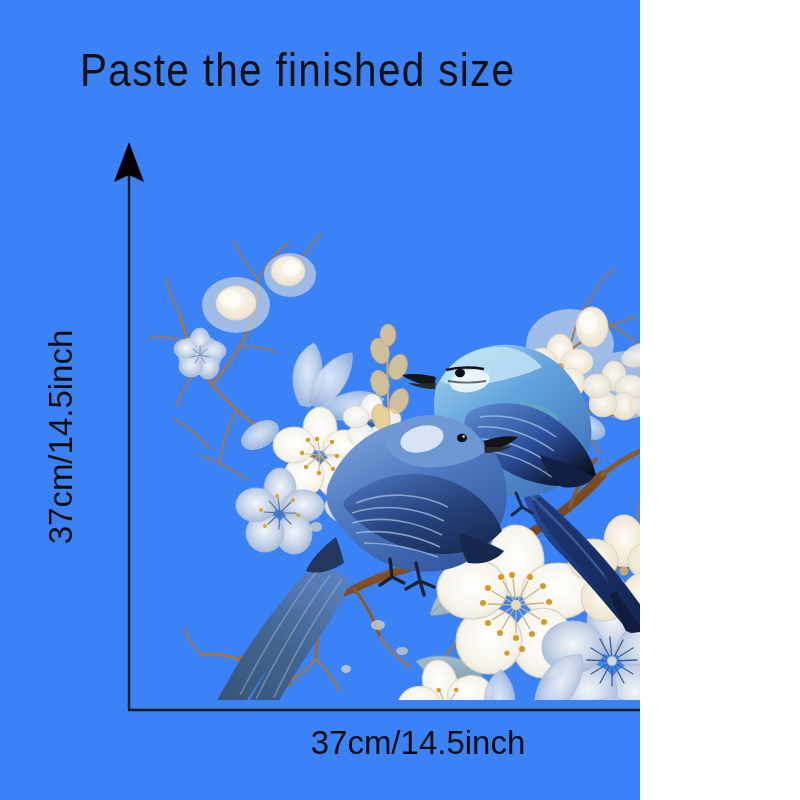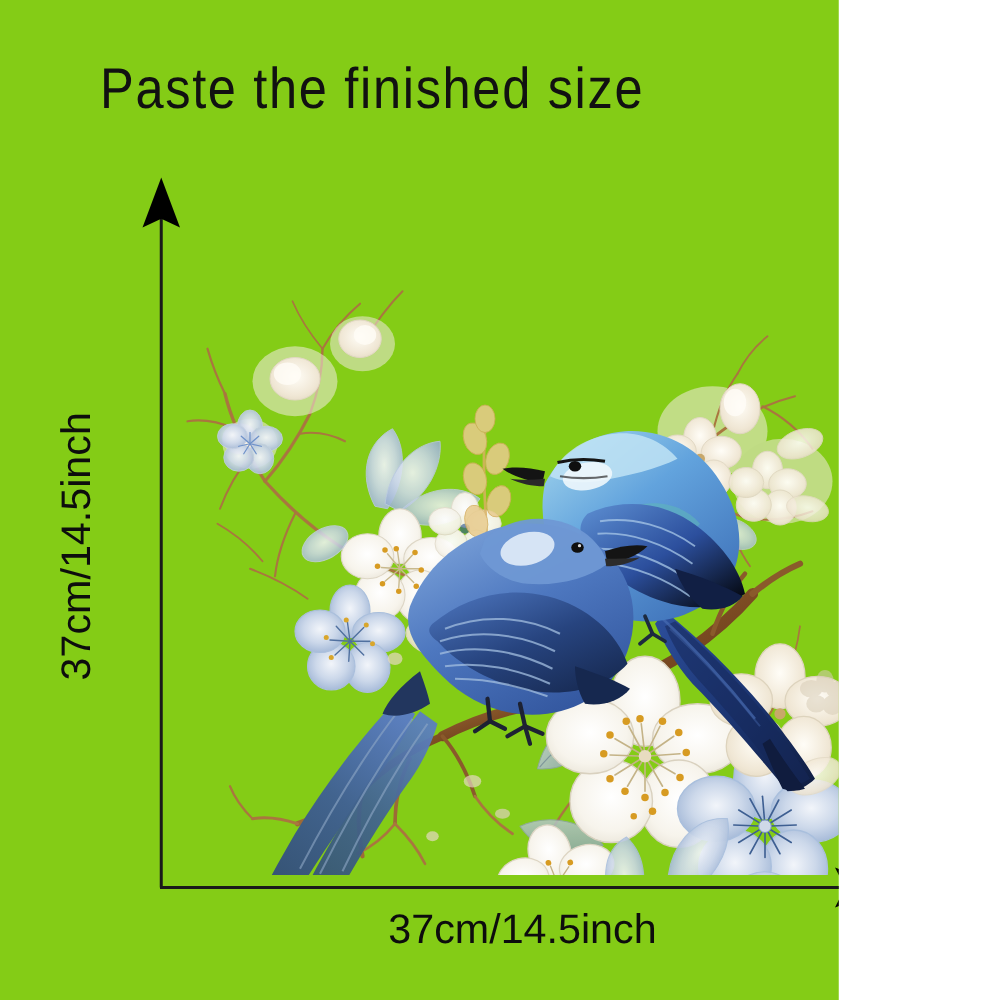--- a/index.html
+++ b/index.html
@@ -8,23 +8,22 @@
     padding: 0;
     background: #ffffff;
   }
   body {
     font-family: "Liberation Sans", sans-serif;
   }
   #page {
     position: relative;
     width: 640px;
     height: 800px;
-    background: #84cc16;
+    background: #3b82f6;
     overflow: hidden;
-    padding-left: 31px;
   }
 
   
   #title {
     position: absolute;
     left: 80px;
     top: 42px;
     font-family: "Liberation Sans", sans-serif;
     font-size: 46px;
     line-height: 56px;

